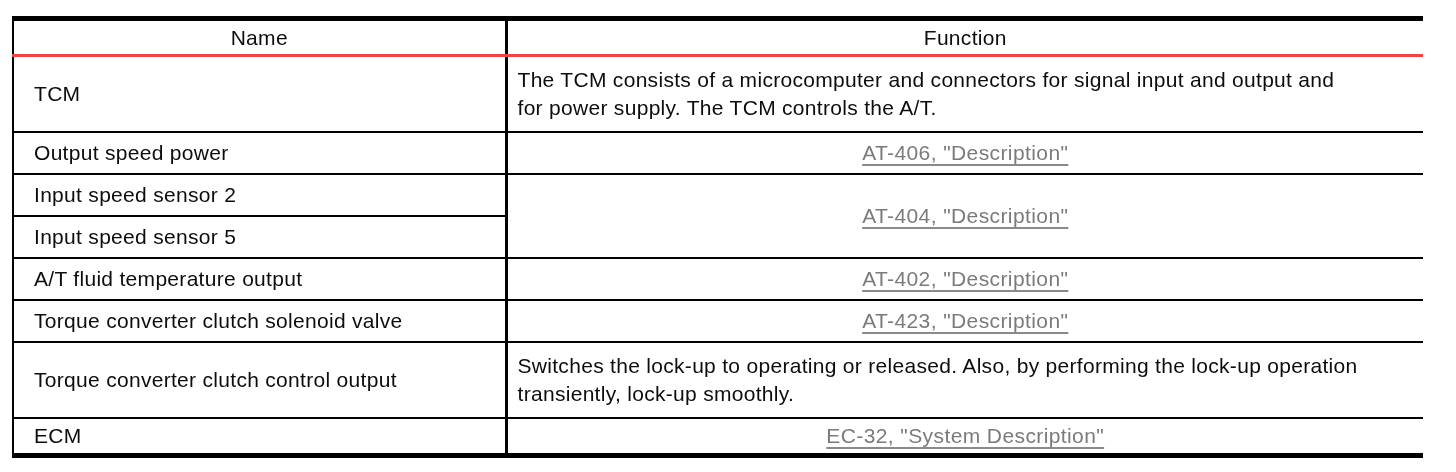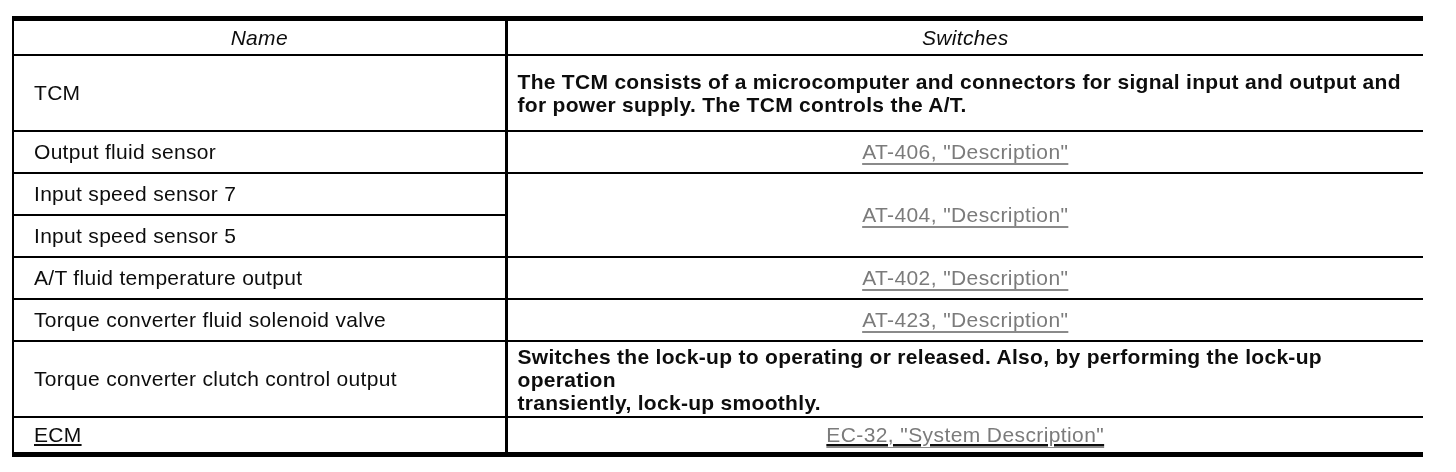--- a/index.html
+++ b/index.html
@@ -35,49 +35,47 @@
     font-size: 21px;
     font-weight: normal;
     letter-spacing: 0.3px;
     color: #0d0d0d;
     vertical-align: middle;
     padding: 0;
   }
   .spec-table thead th {
     height: 33px;
     text-align: center;
-    border-bottom: 1px solid #ef4444;
-    font-style: italic;
+    border-bottom: 3px solid #ef4444;
   }
   .spec-table tbody td {
     border-top: 2px solid #000;
   }
   .spec-table thead th.fn-header,
   .spec-table tbody td.fn-cell {
     border-left: 3px solid #000;
   }
   td.name-cell {
     text-align: left;
     padding-left: 20px;
     padding-right: 8px;
   }
   td.fn-cell.para-cell {
     text-align: left;
     padding-left: 10px;
     padding-right: 6px;
-    line-height: 23px;
+    line-height: 28px;
     white-space: pre-line;
-    font-weight: bold;
   }
   td.fn-cell.link-cell {
     text-align: center;
   }
   tr.row-normal td { height: 40px; }
   tr.row-tall   td { height: 74px; }
-  tr.row-last   td { height: 34px; text-decoration: underline; }
+  tr.row-last   td { height: 34px; }
 
   a.doc-link {
     color: #7b7b7b;
     text-decoration: underline;
     text-decoration-color: #8a8a8a;
     text-underline-offset: 4px;
     letter-spacing: 0.4px;
     cursor: pointer;
   }
 </style>
@@ -86,52 +84,52 @@
 
 <div class="page">
   <table class="spec-table">
     <colgroup>
       <col class="name-col">
       <col class="fn-col">
     </colgroup>
     <thead>
       <tr>
         <th>Name</th>
-        <th class="fn-header">Switches</th>
+        <th class="fn-header">Function</th>
       </tr>
     </thead>
     <tbody>
       <tr class="row-tall">
         <td class="name-cell">TCM</td>
         <td class="fn-cell para-cell">The TCM consists of a microcomputer and connectors for signal input and output and
 for power supply. The TCM controls the A/T.</td>
       </tr>
       <tr class="row-normal">
-        <td class="name-cell">Output fluid sensor</td>
+        <td class="name-cell">Output speed power</td>
         <td class="fn-cell link-cell">
           <a class="doc-link" href="#">AT-406, "Description"</a>
         </td>
       </tr>
       <tr class="row-normal">
-        <td class="name-cell">Input speed sensor 7</td>
+        <td class="name-cell">Input speed sensor 2</td>
         <td class="fn-cell link-cell" rowspan="2">
           <a class="doc-link" href="#">AT-404, "Description"</a>
         </td>
       </tr>
       <tr class="row-normal">
         <td class="name-cell">Input speed sensor 5</td>
       </tr>
       <tr class="row-normal">
         <td class="name-cell">A/T fluid temperature output</td>
         <td class="fn-cell link-cell">
           <a class="doc-link" href="#">AT-402, "Description"</a>
         </td>
       </tr>
       <tr class="row-normal">
-        <td class="name-cell">Torque converter fluid solenoid valve</td>
+        <td class="name-cell">Torque converter clutch solenoid valve</td>
         <td class="fn-cell link-cell">
           <a class="doc-link" href="#">AT-423, "Description"</a>
         </td>
       </tr>
       <tr class="row-tall">
         <td class="name-cell">Torque converter clutch control output</td>
         <td class="fn-cell para-cell">Switches the lock-up to operating or released. Also, by performing the lock-up operation
 transiently, lock-up smoothly.</td>
       </tr>
       <tr class="row-last">

